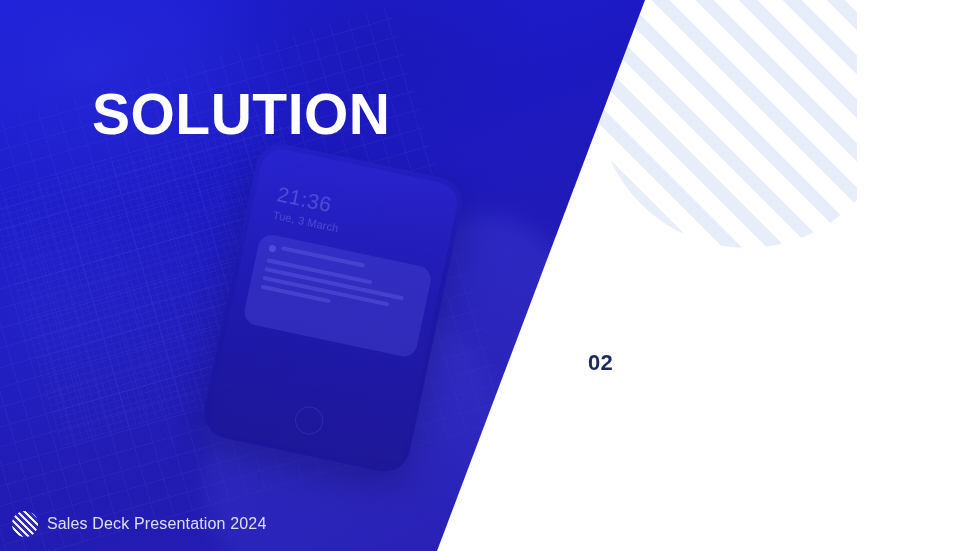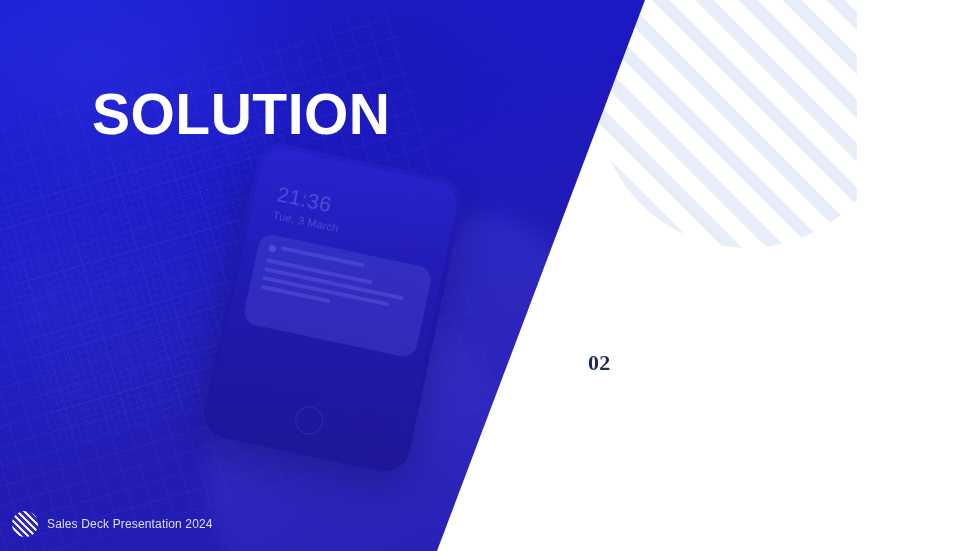--- a/index.html
+++ b/index.html
@@ -254,33 +254,32 @@
     inset: -40%;
     background: repeating-linear-gradient(
       45deg,
       rgba(255,255,255,0.92) 0px,
       rgba(255,255,255,0.92) 2px,
       rgba(255,255,255,0.06) 2px,
       rgba(255,255,255,0.06) 5px
     );
   }
   .footer-text {
-    font-size: 12px;
+    font-size: 16px;
     color: rgba(236,239,250,0.92);
     letter-spacing: 0.15px;
     white-space: nowrap;
   }
 
   
   .content {
     position: absolute;
     left: 588px;
     top: 352px;
     width: 318px;
-    font-family: Liberation Serif, serif;
   }
   .content-number {
     font-size: 22px;
     font-weight: bold;
     color: #1c2a5e;
     letter-spacing: 0.2px;
     line-height: 1;
     margin: 0 0 17px 0;
   }
   .content-body {

